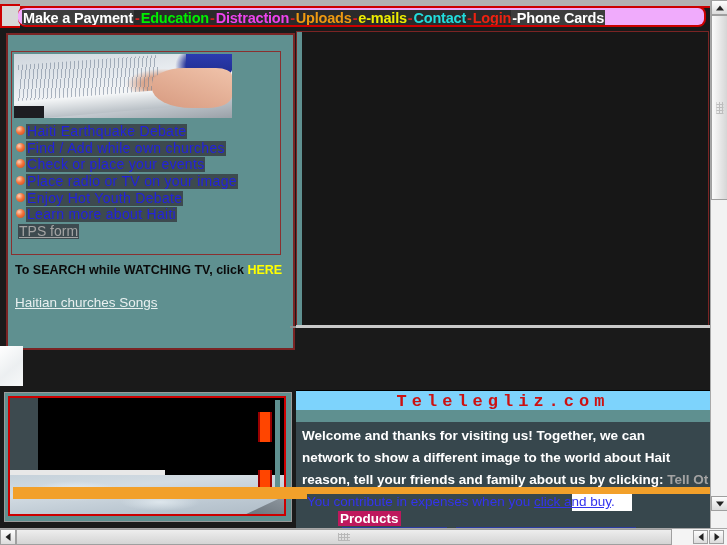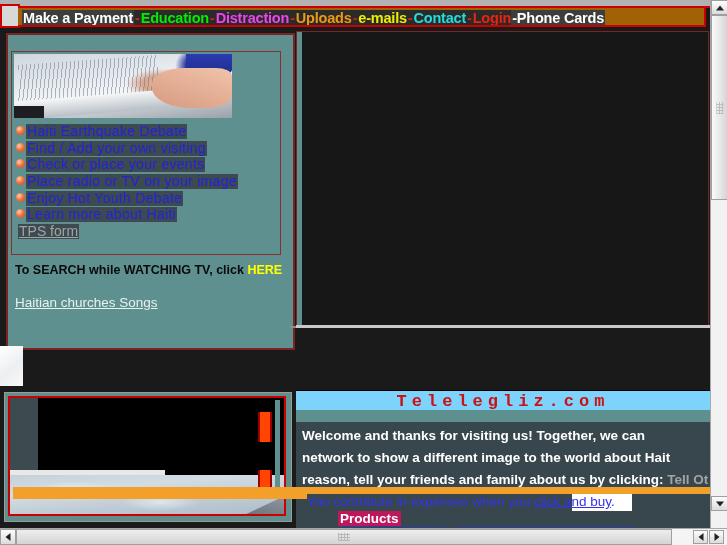--- a/index.html
+++ b/index.html
@@ -19,27 +19,28 @@
     position: absolute; left: 0; top: 0; width: 727px; height: 30px;
     background: #1a1a1a;
   }
   #topnav-rail {
     position: absolute; left: 0; top: 0; width: 712px; height: 6px;
     background: #b2b2b2;
     border-bottom: 2px solid #cc0000;
   }
   #topnav-bar {
     position: absolute; left: 18px; top: 6px; width: 688px; height: 21px;
-    background: #a16207;
+    background: #f0abfc;
     border-top: 2px solid #cc0000;
     border-bottom: 2px solid #cc0000;
     border-right: 2px solid #cc0000;
     box-sizing: border-box;
     white-space: nowrap;
     overflow: hidden;
+    border-radius: 8px;
   }
   #topnav-leftcap {
     position: absolute; left: 0; top: 4px; width: 20px; height: 24px;
     border: 2px solid #cc0000; border-right: none;
     background: #d8d8d8;
     box-sizing: border-box;
   }
   .nav-link, .nav-sep, .nav-plain {
     font-size: 14.5px;
     font-weight: bold;
@@ -390,21 +391,21 @@
       <div id="book-photo">
         <div class="ruled"></div>
         <div class="page-edge"></div>
         <div class="darkcorner"></div>
         <div class="sleeve"></div>
         <div class="hand"></div>
       </div>
 
       <div class="link-list" id="link-list">
           <div class="bullet-row"><span class="bullet-dot"></span><span class="bullet-text">Haiti   Earthquake   Debate</span></div>
-          <div class="bullet-row"><span class="bullet-dot"></span><span class="bullet-text">Find  /  Add  your own  visiting</span></div>
+          <div class="bullet-row"><span class="bullet-dot"></span><span class="bullet-text">Find  /  Add  while own  churches</span></div>
           <div class="bullet-row"><span class="bullet-dot"></span><span class="bullet-text">Check  or place your  events</span></div>
           <div class="bullet-row"><span class="bullet-dot"></span><span class="bullet-text">Place radio or TV on your image</span></div>
           <div class="bullet-row"><span class="bullet-dot"></span><span class="bullet-text">Enjoy   Hot   Youth   Debate</span></div>
           <div class="bullet-row"><span class="bullet-dot"></span><span class="bullet-text">Learn   more  about Haiti</span></div>
           <div class="bullet-row"><a class="tps-link" href="#">TPS form</a></div>
         </div>
     </div>
 
     <div id="search-note">
       <span>To SEARCH while WATCHING TV, click </span><span class="here">HERE</span>

